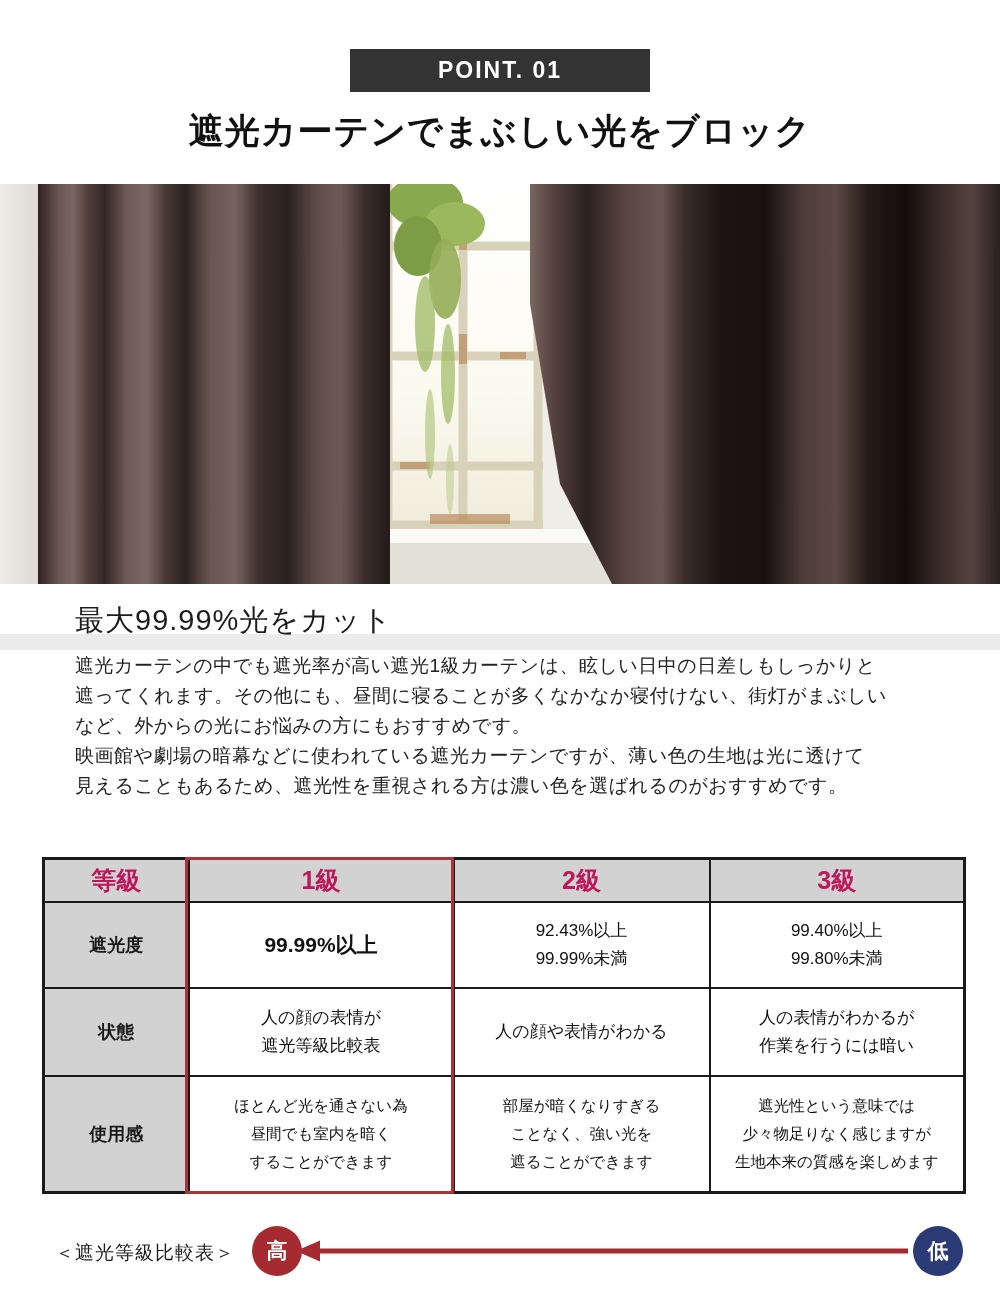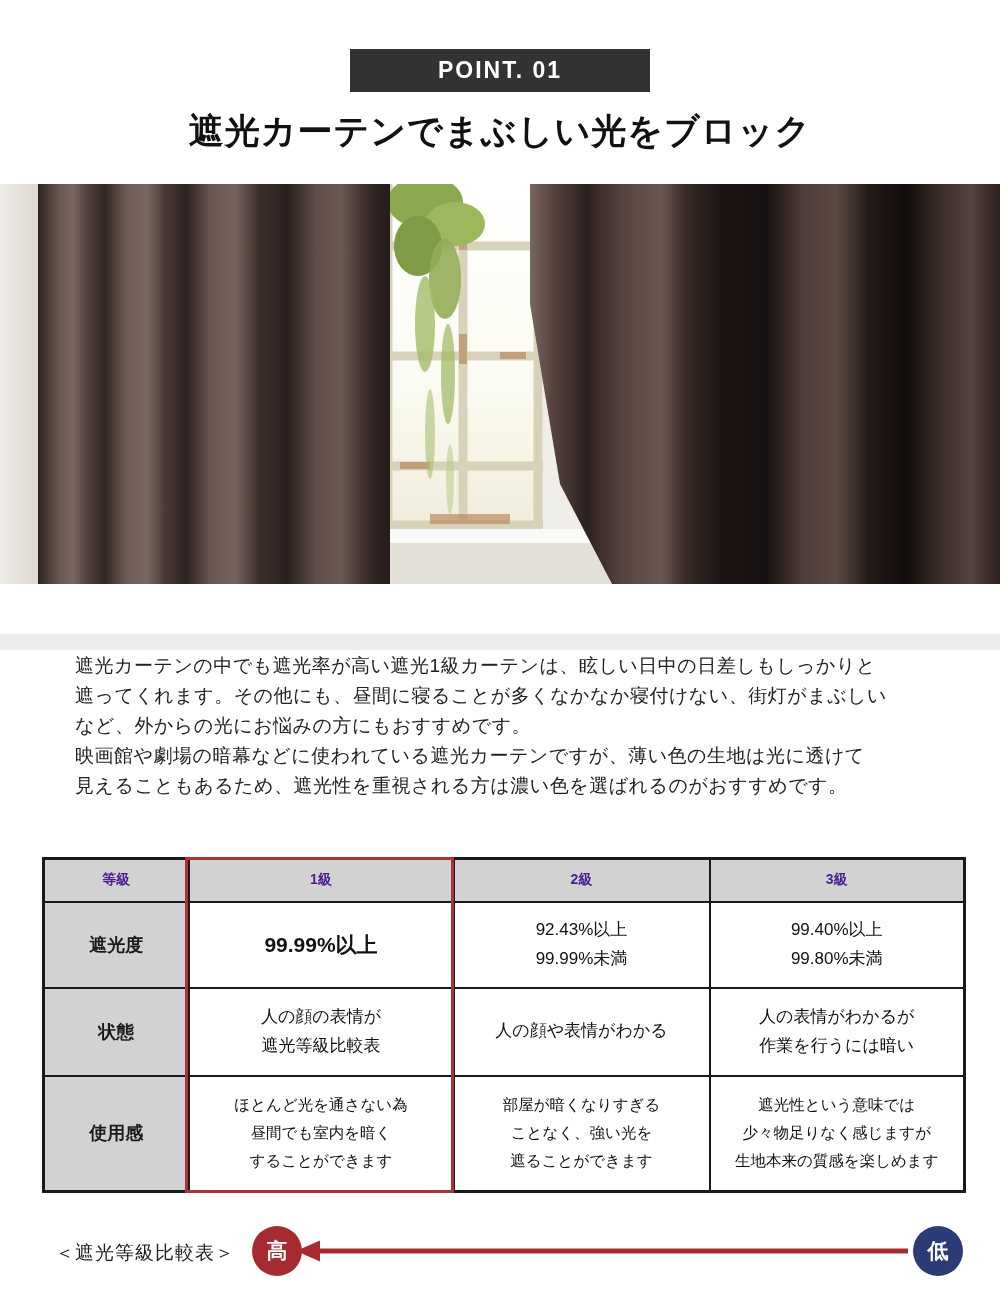--- a/index.html
+++ b/index.html
@@ -28,21 +28,21 @@
 
   
   .table-wrap { position:absolute; left:42px; top:853px; width:921px; }
   table.grade { border-collapse:collapse; table-layout:fixed; width:921px; }
   table.grade th, table.grade td { border:2px solid #1a1a1a; text-align:center; vertical-align:middle; padding:4px 6px; }
   table.grade { border:3px solid #1a1a1a; }
   .col-label { width:145px; }
   .col-g1 { width:265px; }
   .col-g2 { width:256px; }
   .col-g3 { width:255px; }
-  tr.hdr th { height:43px; background:#d2d2d2; font-size:14px; font-weight:bold; color:#4c1d95; }
+  tr.hdr th { height:43px; background:#d2d2d2; font-size:25px; font-weight:bold; color:#be185d; }
   td.rowlabel { background:#d2d2d2; font-size:18px; font-weight:bold; color:#1a1a1a; }
   tr.r-shade td { height:86px; }
   tr.r-state td { height:88px; }
   tr.r-feel td { height:116px; }
   .big-val { font-size:21px; font-weight:bold; color:#111; }
   .mid-val { font-size:17px; font-weight:500; line-height:1.65; color:#111; }
   .small-val { font-size:15.5px; font-weight:500; line-height:1.8; color:#111; }
   .cell-line { display:block; }
   .col1-highlight { position:absolute; left:143px; top:0; width:269px; height:100%;
                     border:3px solid #a8343a; pointer-events:none; z-index:3; }
@@ -150,20 +150,21 @@
         <ellipse cx="430" cy="250" rx="5" ry="45" fill="#a9c070" opacity="0.6"></ellipse>
         <ellipse cx="450" cy="295" rx="4" ry="35" fill="#b2c77e" opacity="0.5"></ellipse>
       </g>
 
       <rect x="38" y="0" width="352" height="400" fill="url(#leftCurtain)"></rect>
       <polygon points="530,0 1000,0 1000,400 612,400 560,300 530,120" fill="url(#rightCurtain)"></polygon>
     </svg>
   </div>
 
   <div class="gray-band"></div>
+  <h2 class="section-heading">最大99.99%光をカット</h2>
 
   <p class="paragraph">
     <span>遮光カーテンの中でも遮光率が高い遮光1級カーテンは、眩しい日中の日差しもしっかりと</span>
     <span>遮ってくれます。その他にも、昼間に寝ることが多くなかなか寝付けない、街灯がまぶしい</span>
     <span>など、外からの光にお悩みの方にもおすすめです。</span>
     <span>映画館や劇場の暗幕などに使われている遮光カーテンですが、薄い色の生地は光に透けて</span>
     <span>見えることもあるため、遮光性を重視される方は濃い色を選ばれるのがおすすめです。</span>
   </p>
 
   <div class="table-wrap">

